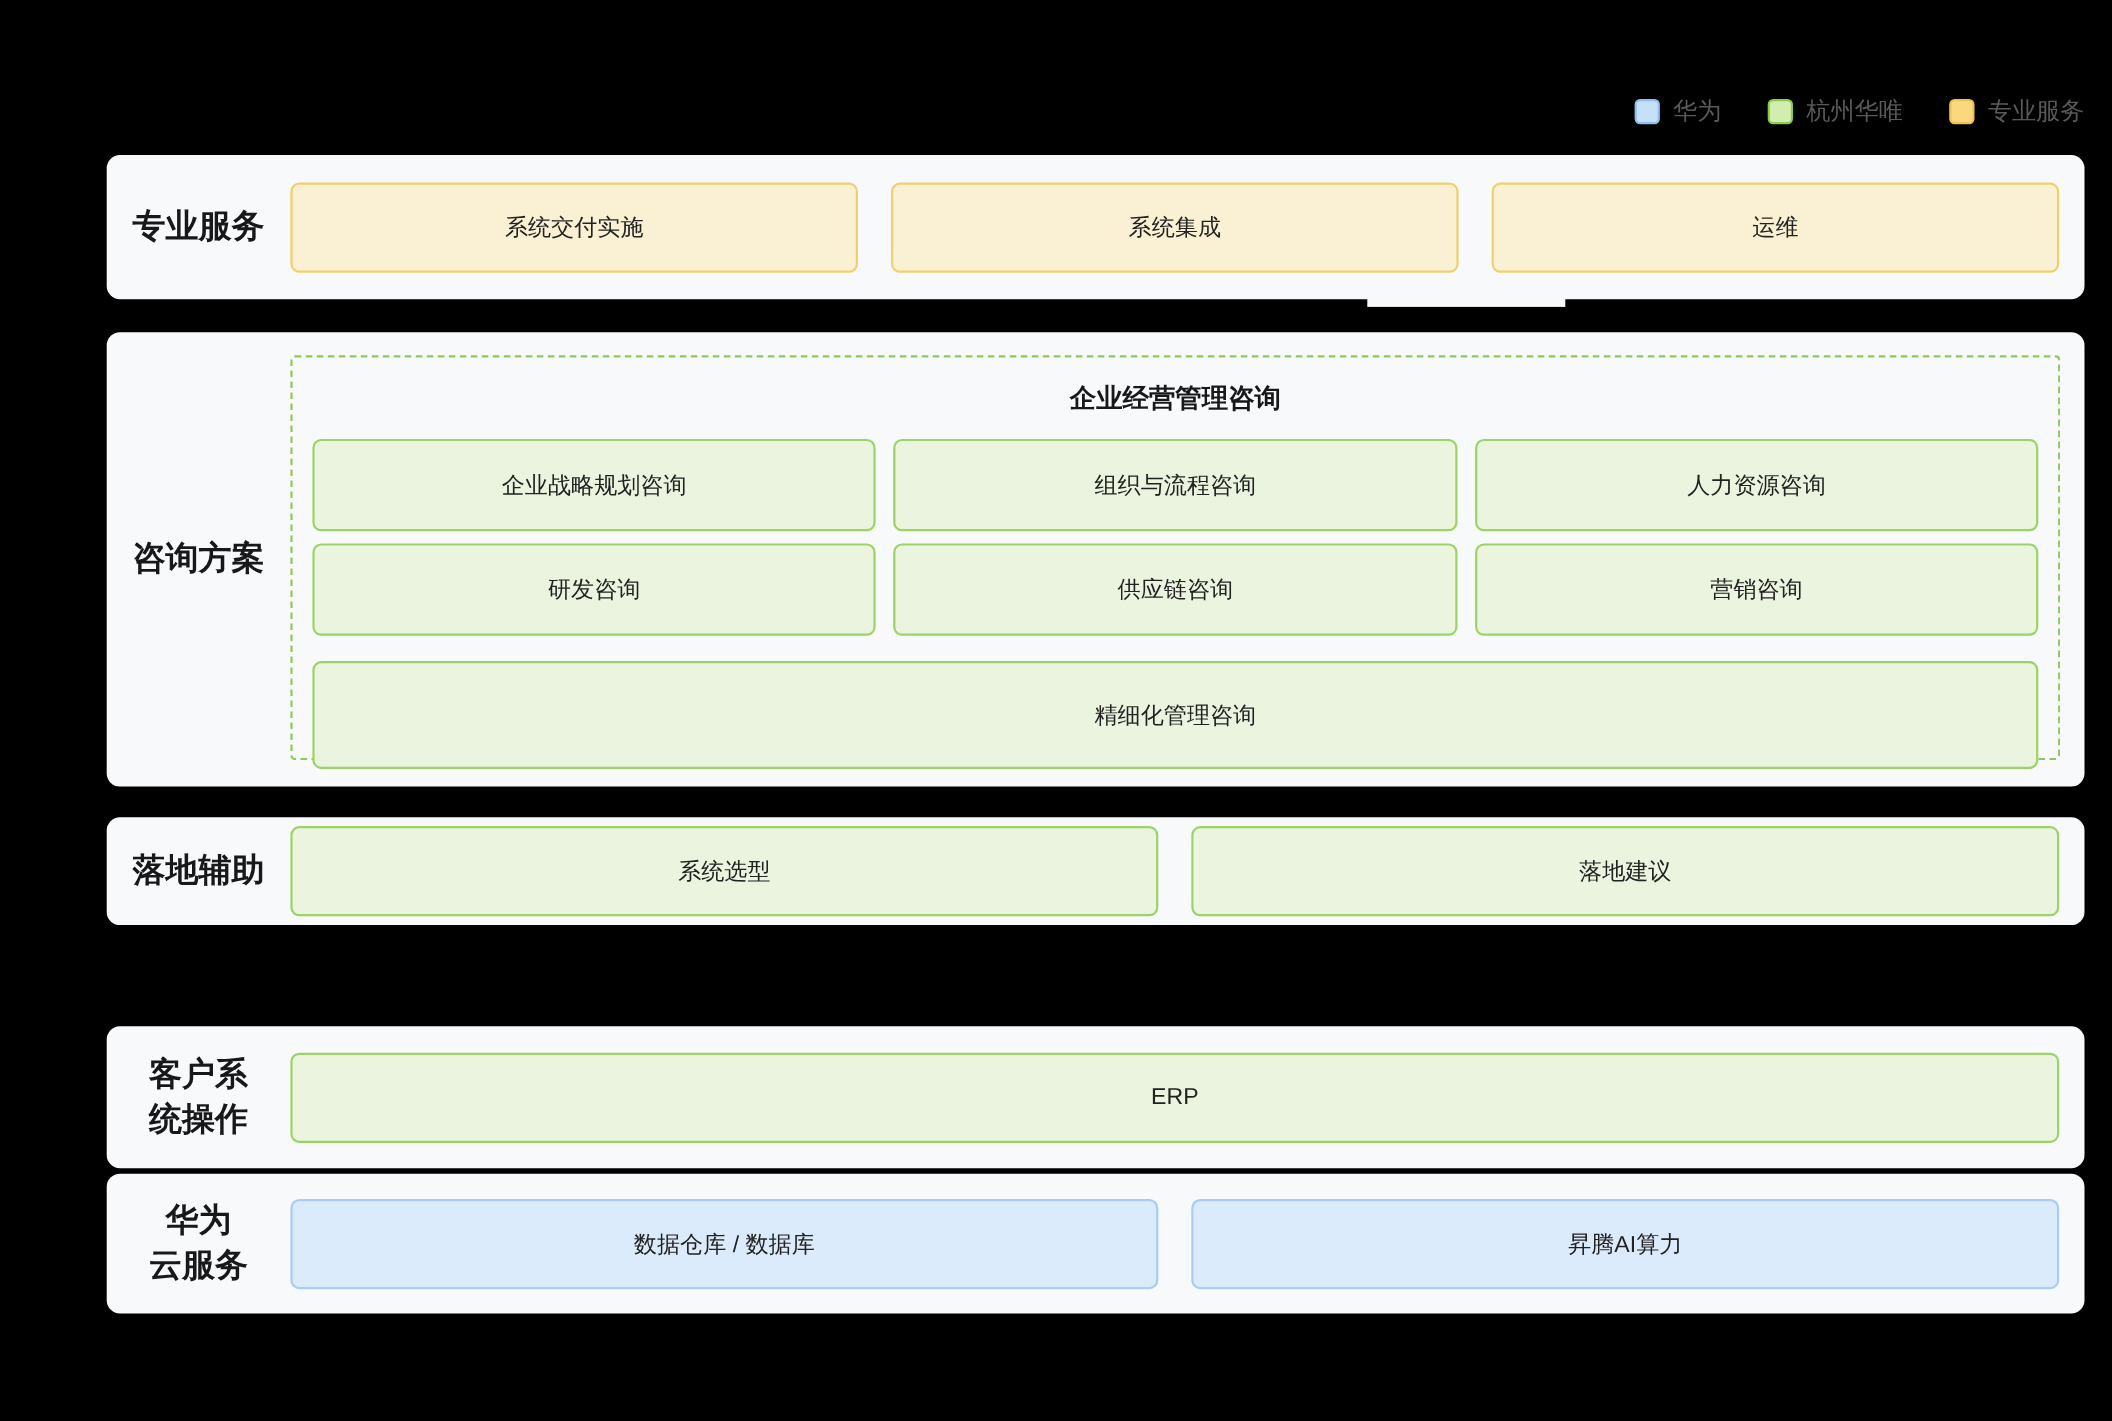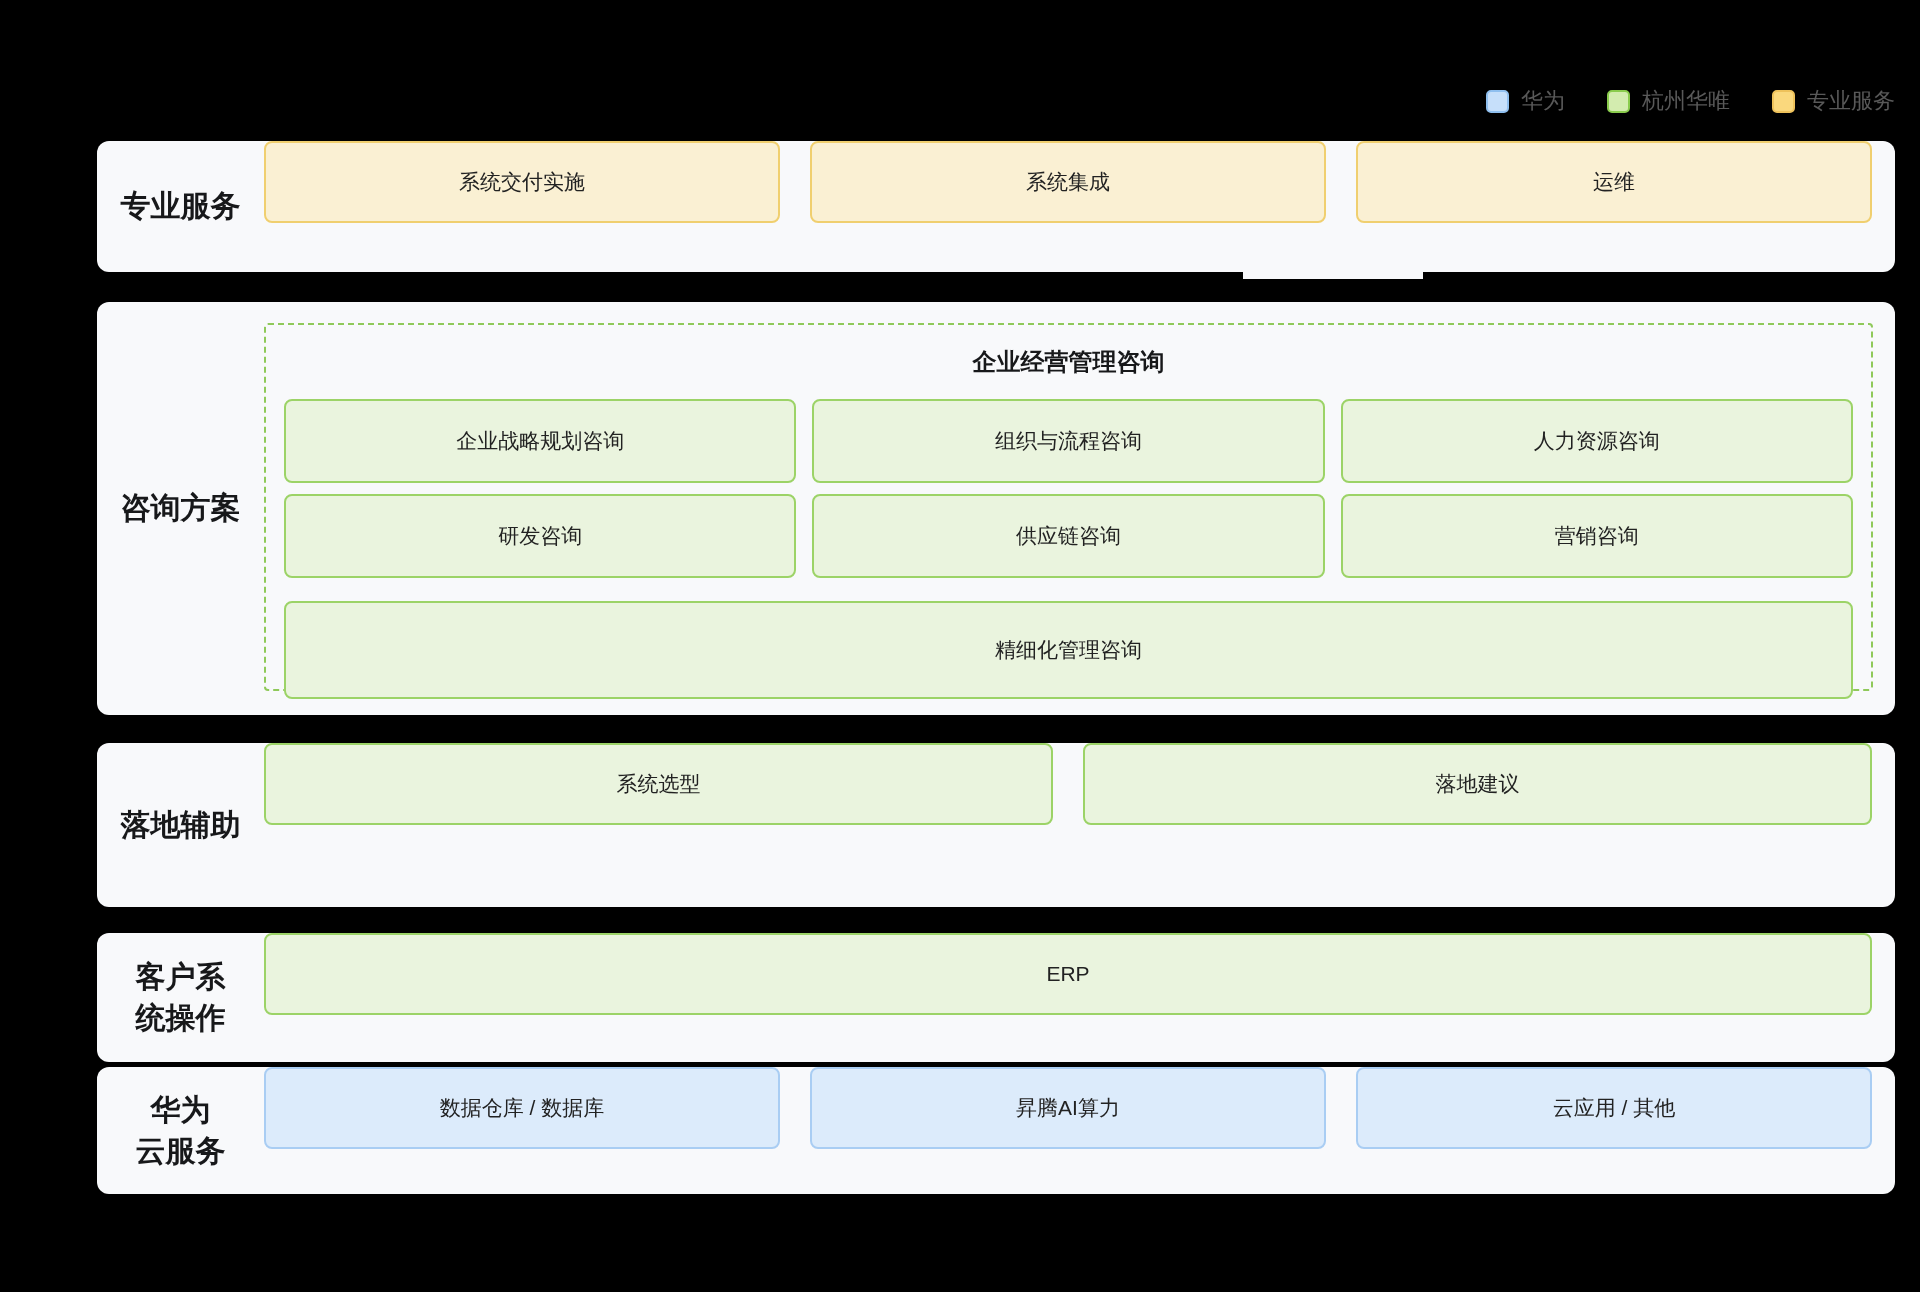--- a/index.html
+++ b/index.html
@@ -31,34 +31,34 @@
     background:var(--card-bg);border-radius:12px;
   }
   .row-label{
     position:absolute;left:0;top:0;bottom:0;width:167px;
     display:flex;flex-direction:column;align-items:center;justify-content:center;
     font-size:30px;font-weight:bold;color:var(--label-text);line-height:1.35;
     text-align:center;
   }
   .boxes{
     position:absolute;left:167px;right:23px;top:0;bottom:0;
-    display:flex;gap:30px;
+    display:flex;align-items:center;gap:30px;
   }
   .box{
     flex:1;height:82px;border-radius:8px;border:2px solid;box-sizing:border-box;
     display:flex;align-items:center;justify-content:center;
     font-size:21px;color:var(--box-text);
   }
   .box.yellow{background:var(--yellow-fill);border-color:var(--yellow-border);}
   .box.green{background:var(--green-fill);border-color:var(--green-border);}
   .box.blue{background:var(--blue-fill);border-color:var(--blue-border);}
 
   .card.r1{top:141px;height:131px;}
   .card.r2{top:302px;height:413px;}
-  .card.r3{top:743px;height:164px;}
+  .card.r3{top:743px;height:98px;}
   .card.r4{top:933px;height:129px;}
   .card.r5{top:1067px;height:127px;}
 
   
   .notch{
     position:absolute;left:1243px;top:270px;width:180px;height:9px;
     background:var(--card-bg);
   }
 
   
@@ -181,19 +181,16 @@
       <span>华为</span>
       <span>云服务</span>
     </div>
     <div class="boxes">
       <div class="box blue">
         <span>数据仓库 / 数据库</span>
       </div>
       <div class="box blue">
         <span>昇腾AI算力</span>
       </div>
-      <div class="box blue">
-        <span>云应用 / 其他</span>
-      </div>
     </div>
   </section>
 
 </div>
 
 </body></html>

